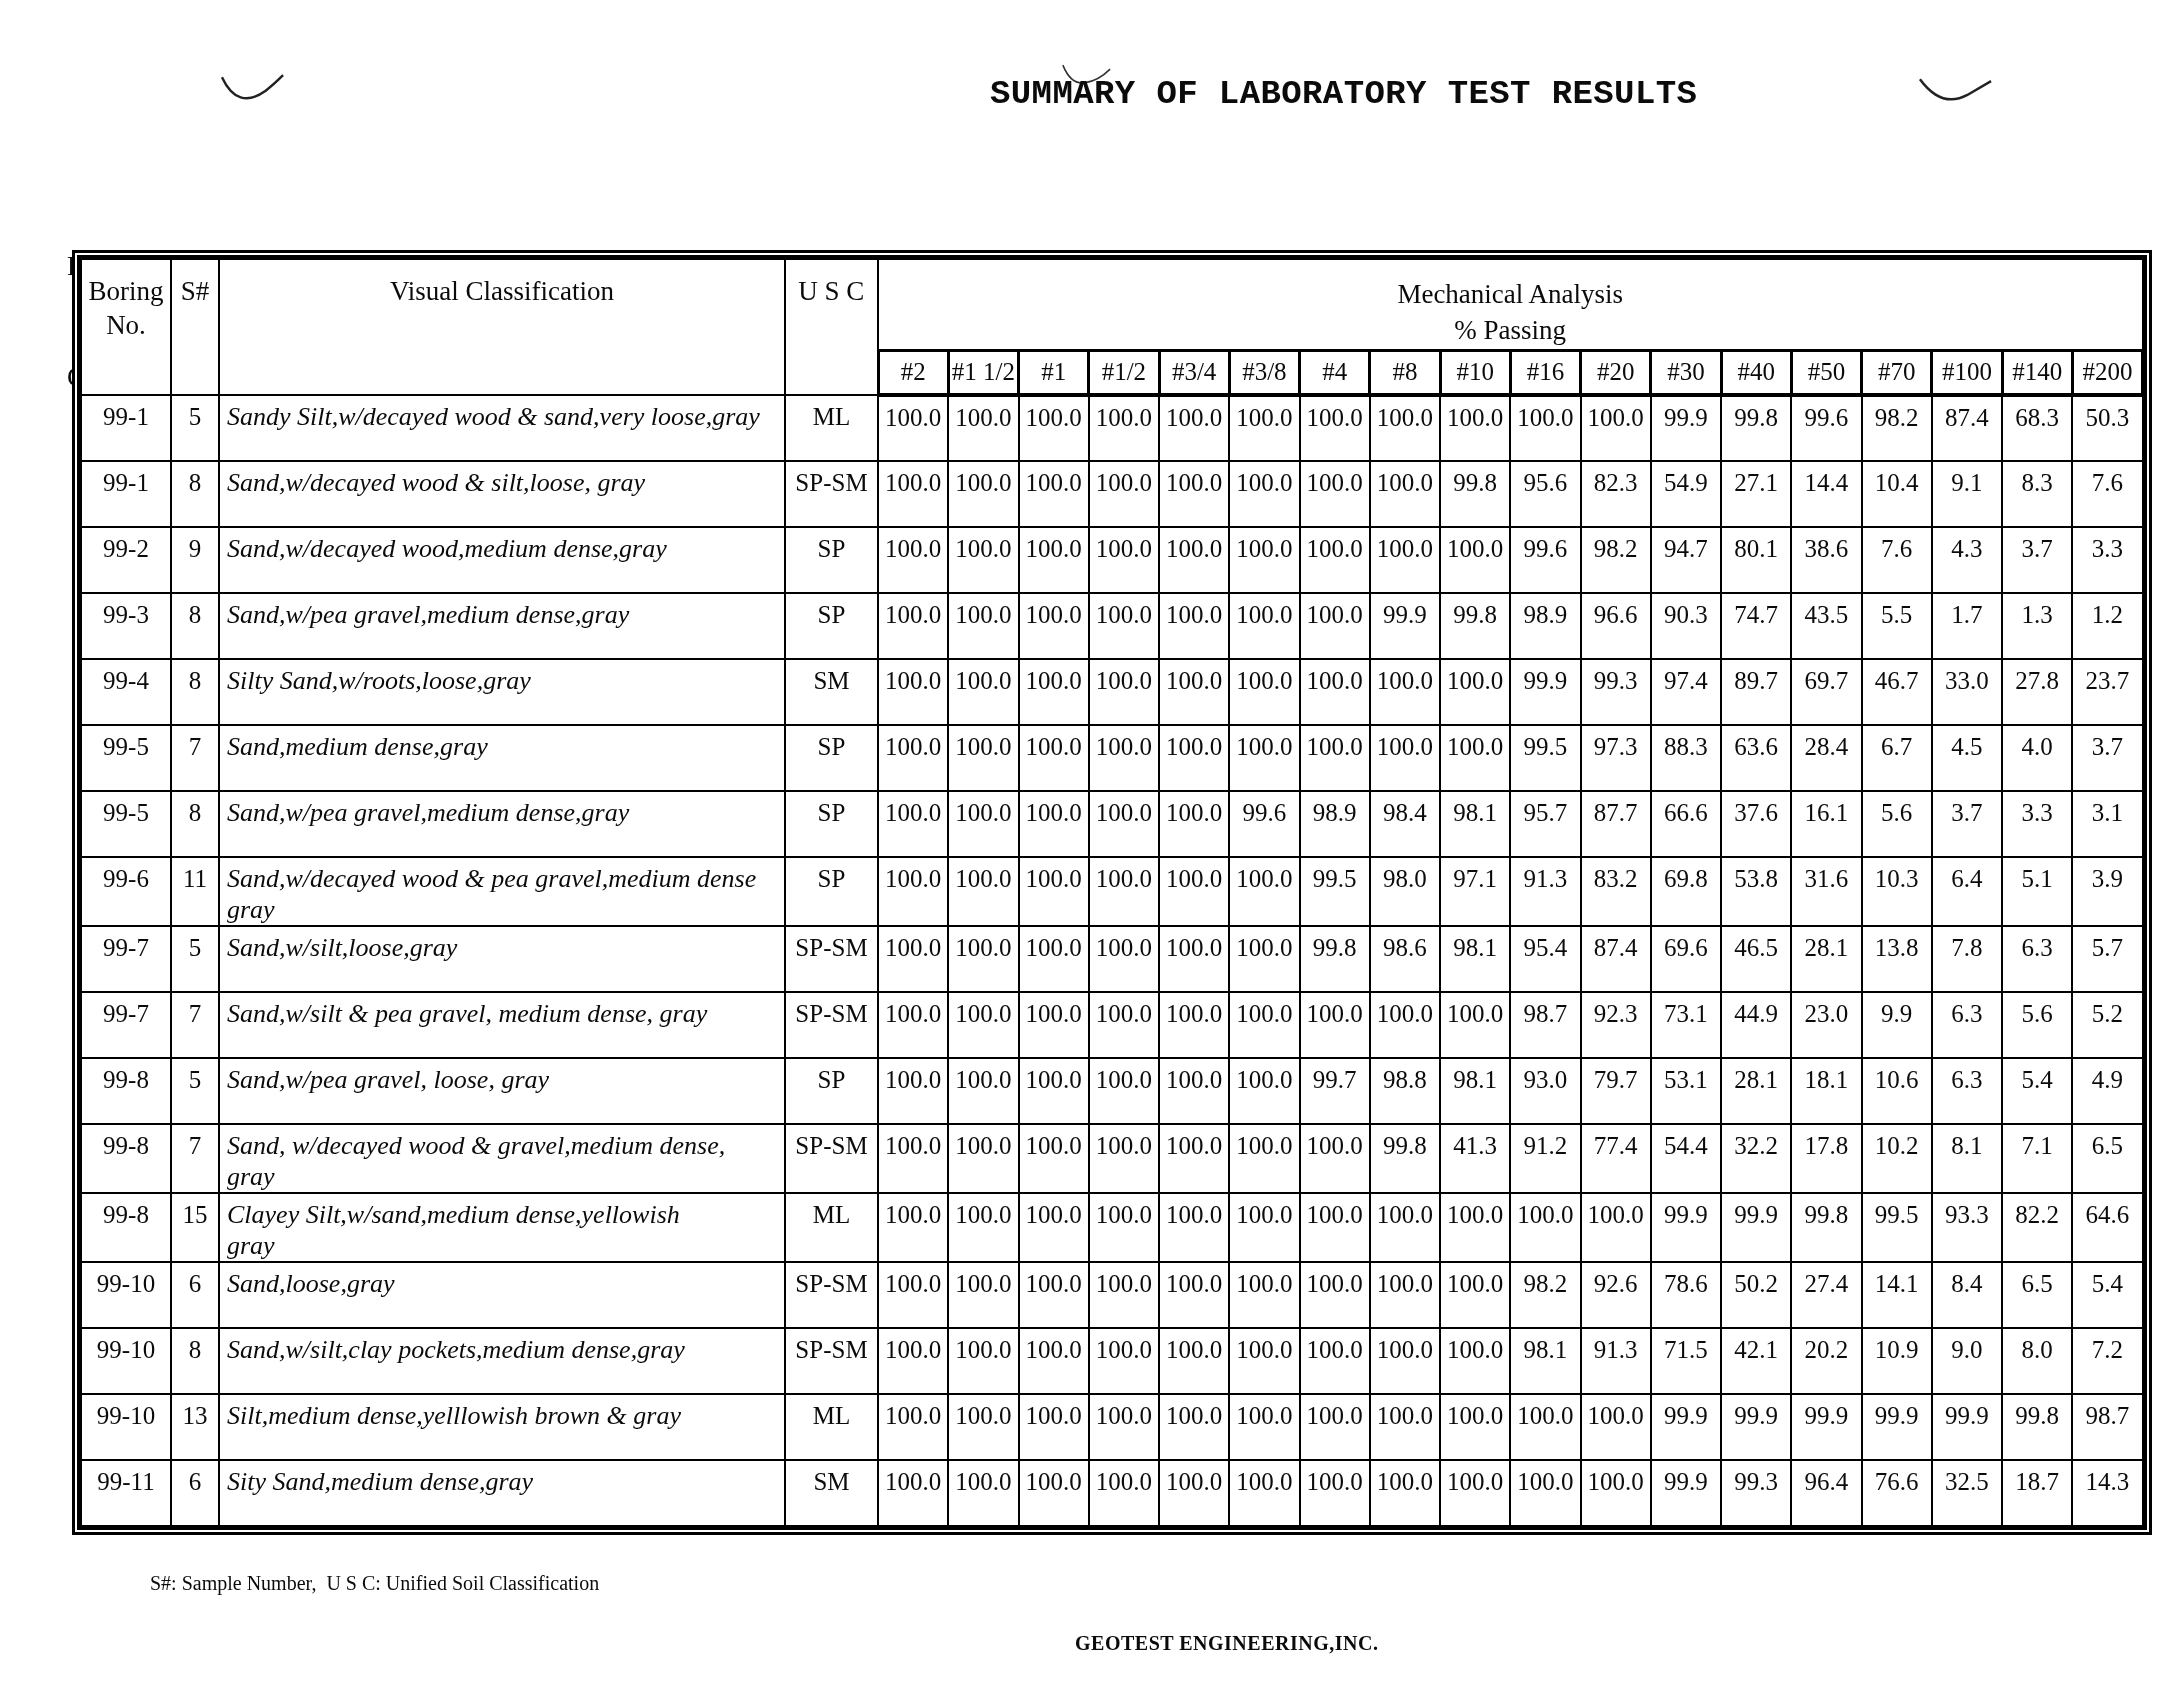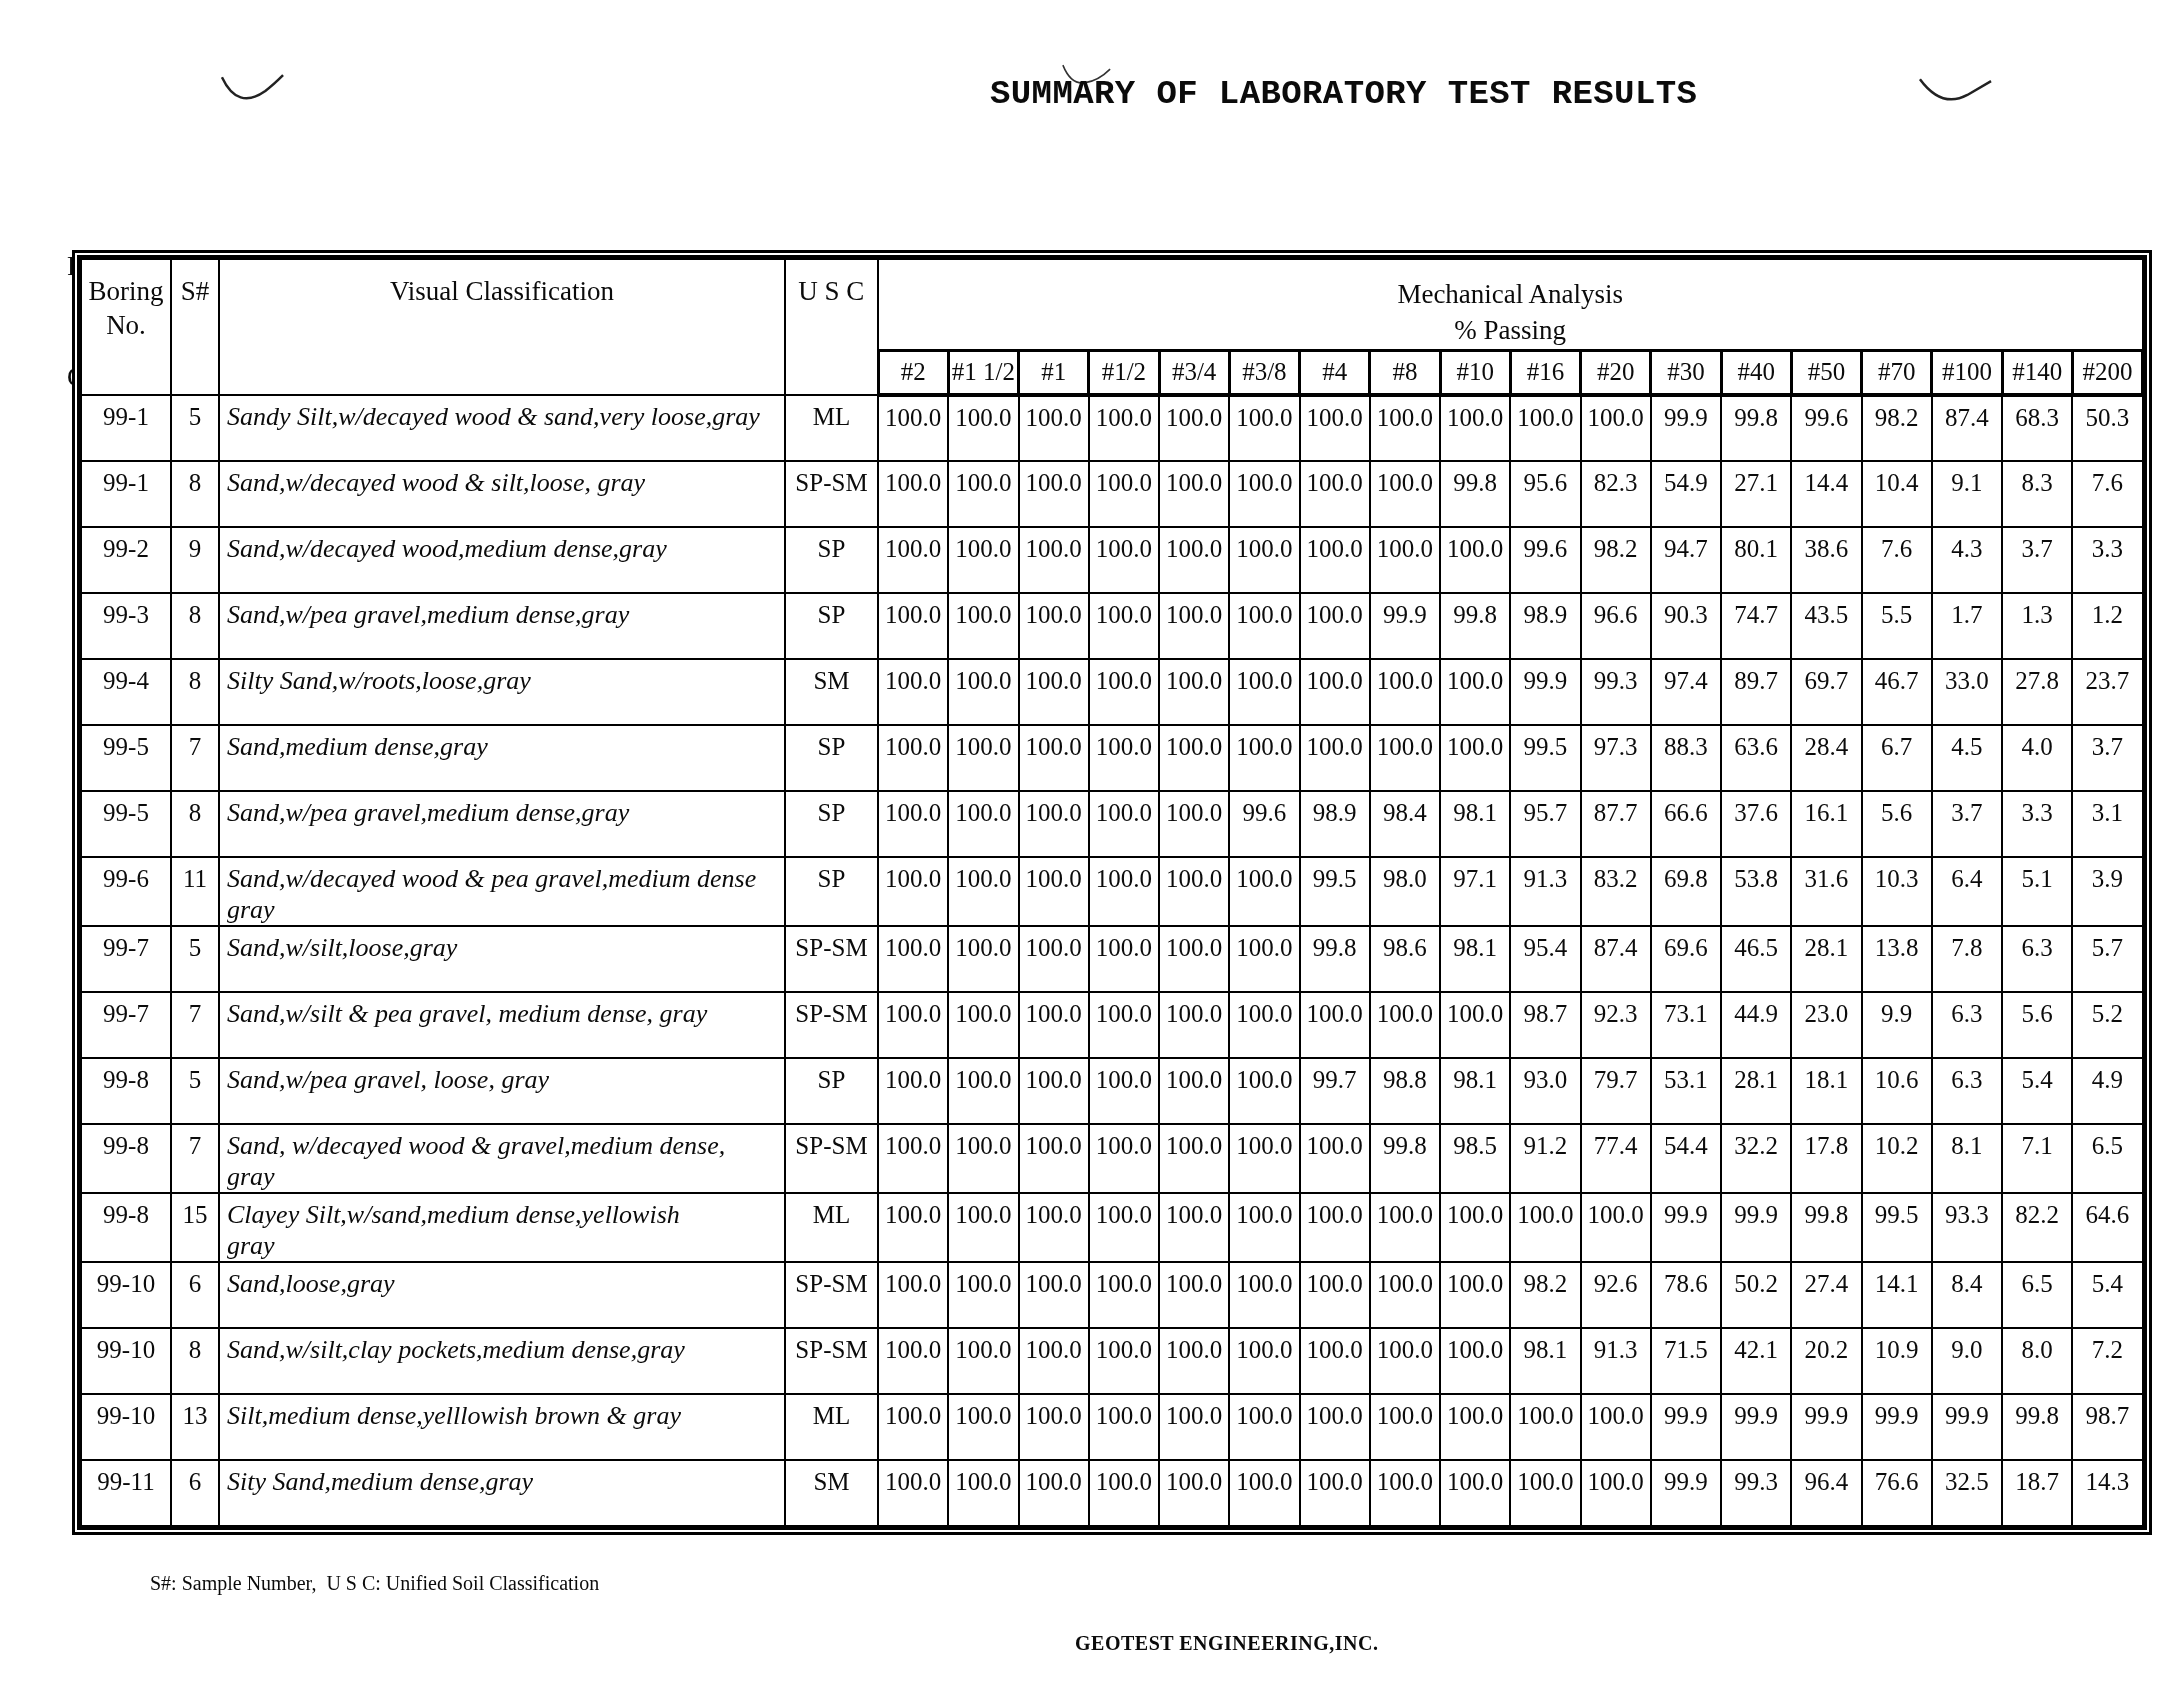--- a/index.html
+++ b/index.html
@@ -456,21 +456,21 @@
 gray</td>
             <td>SP-SM</td>
             <td>100.0</td>
             <td>100.0</td>
             <td>100.0</td>
             <td>100.0</td>
             <td>100.0</td>
             <td>100.0</td>
             <td>100.0</td>
             <td>99.8</td>
-            <td>98.5</td>
+            <td>41.3</td>
             <td>91.2</td>
             <td>77.4</td>
             <td>54.4</td>
             <td>32.2</td>
             <td>17.8</td>
             <td>10.2</td>
             <td>8.1</td>
             <td>7.1</td>
             <td>6.5</td>
           </tr>

